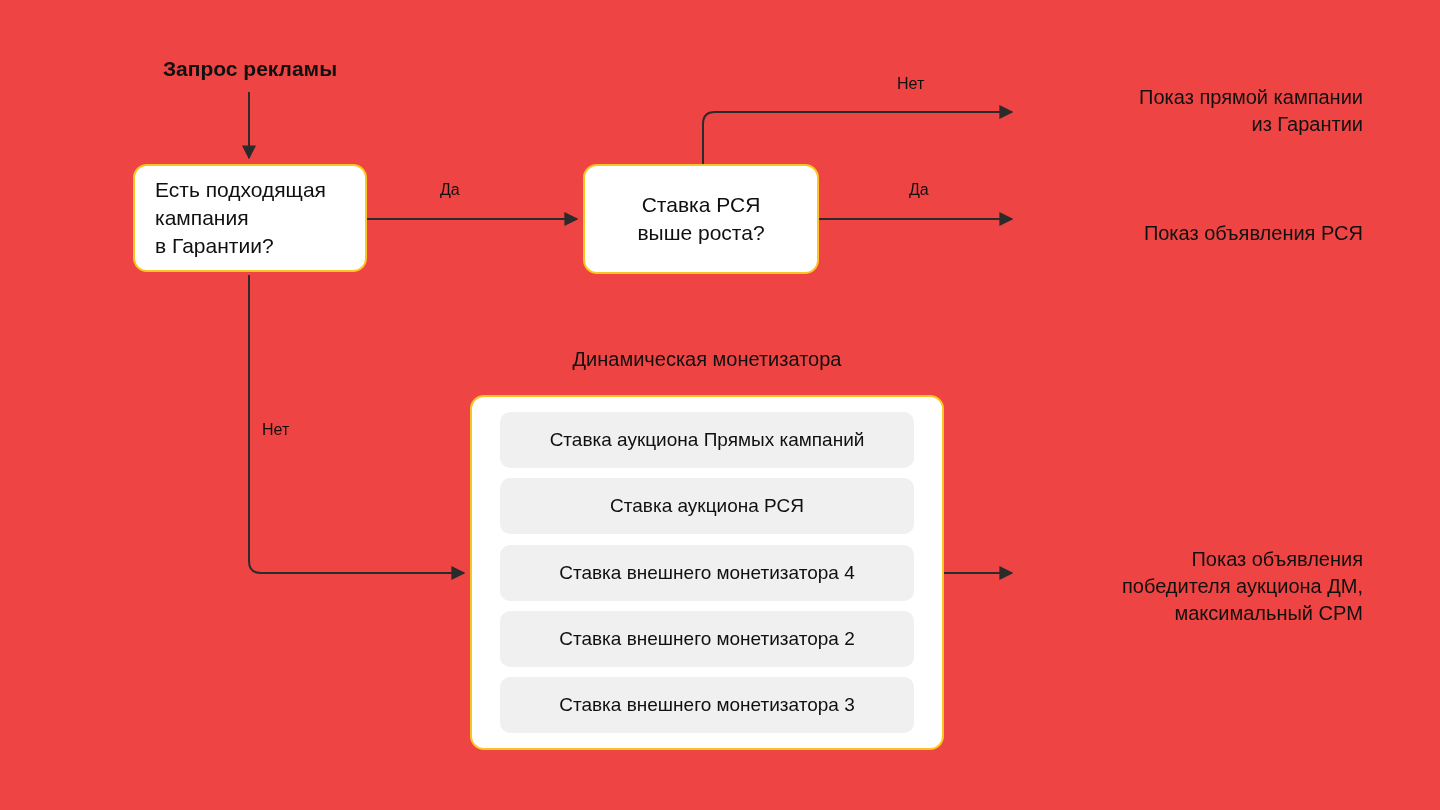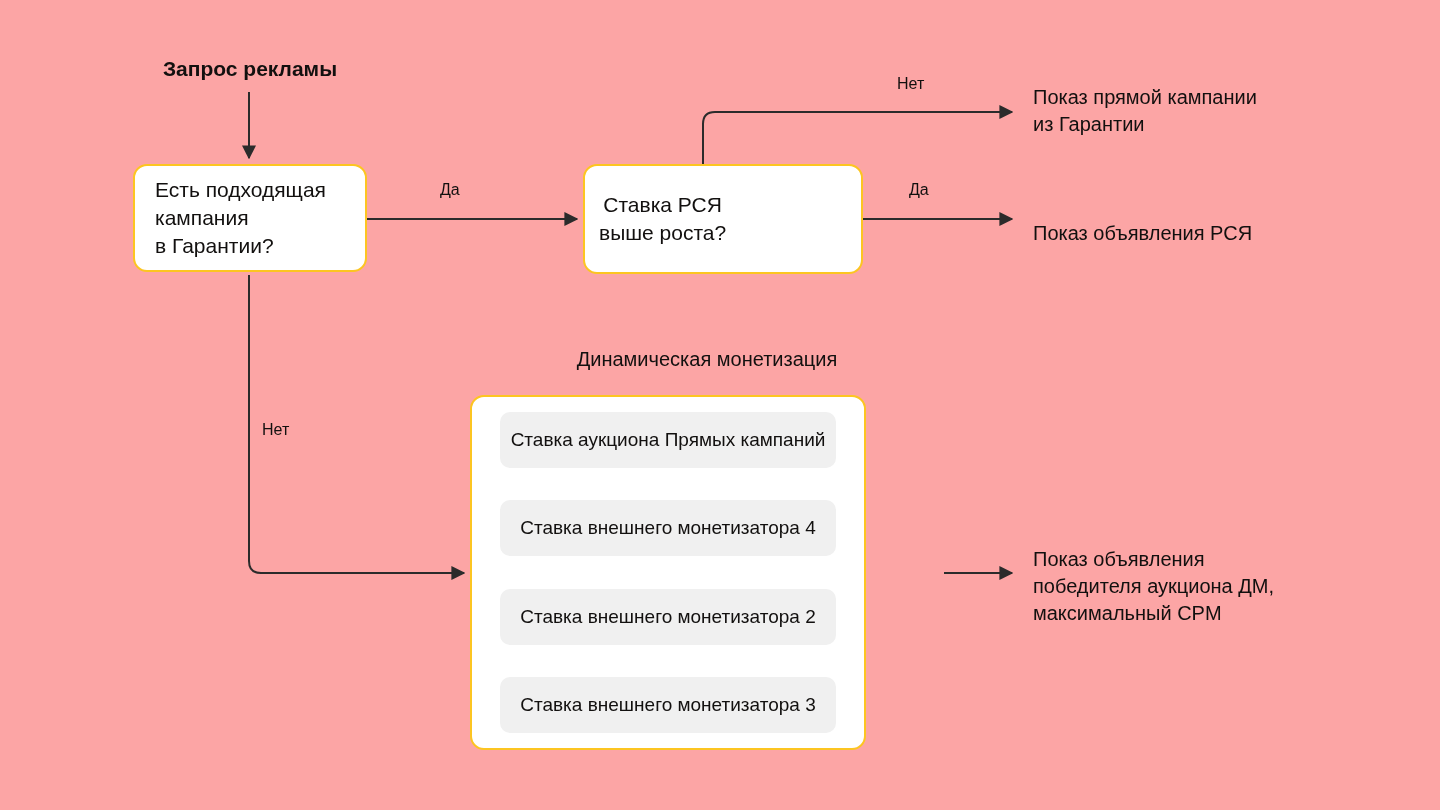--- a/index.html
+++ b/index.html
@@ -10,21 +10,21 @@
   }
   body {
     font-family: "Liberation Sans", "DejaVu Sans", sans-serif;
     color: #1a1a1a;
     -webkit-font-smoothing: antialiased;
   }
   #canvas {
     position: relative;
     width: 1440px;
     height: 810px;
-    background: #fca5a5;
+    background: #ef4444;
     overflow: hidden;
     text-decoration: underline;
   }
   #wires {
     position: absolute;
     left: 0;
     top: 0;
     width: 1440px;
     height: 810px;
     pointer-events: none;
@@ -62,23 +62,24 @@
     top: 164px;
     width: 234px;
     height: 108px;
     padding: 0 0 0 20px;
     justify-content: flex-start;
     text-align: left;
   }
   .node-q2 {
     left: 583px;
     top: 164px;
-    width: 280px;
+    width: 236px;
     height: 110px;
     padding: 10px 14px;
+    justify-content: center;
     text-align: center;
   }
   .node-text { display: block; white-space: pre-line; }
 
   
   .edge-label {
     position: absolute;
     font-size: 16px;
     line-height: 24px;
     color: #12100f;
@@ -98,21 +99,21 @@
     text-align: center;
     font-size: 20px;
     line-height: 26px;
     color: #12100f;
     white-space: nowrap;
   }
   .dm-panel {
     position: absolute;
     left: 470px;
     top: 395px;
-    width: 396px;
+    width: 474px;
     height: 355px;
     box-sizing: border-box;
     border: 2px solid #fcc521;
     border-radius: 14px;
     background: #ffffff;
     padding: 15px 28px;
     display: flex;
     flex-direction: column;
     justify-content: space-between;
   }
@@ -131,20 +132,21 @@
     white-space: nowrap;
   }
 
   
   .outcome {
     position: absolute;
     font-size: 20px;
     line-height: 27px;
     color: #12100f;
     white-space: pre-line;
+    text-align: right;
   }
   .out-1 { left: 1033px; top: 84px;  width: 330px; }
   .out-2 { left: 1033px; top: 200px; width: 330px; margin-top: 20px; }
   .out-3 { left: 1033px; top: 534px; width: 330px; margin-top: 12px; }
 </style>
 </head>
 <body>
 
 <div id="canvas">
 
@@ -179,24 +181,25 @@
   <div class="node node-q2">
     <span class="node-text">Ставка РСЯ
 выше роста?</span>
   </div>
 
   <div class="edge-label lbl-da1">Да</div>
   <div class="edge-label lbl-net-left">Нет</div>
   <div class="edge-label lbl-net-top">Нет</div>
   <div class="edge-label lbl-da2">Да</div>
 
-  <div class="dm-title">Динамическая монетизация</div>
+  <div class="dm-title">Динамическая монетизатора</div>
 
   <div class="dm-panel">
     <div class="dm-chip">Ставка аукциона Прямых кампаний</div>
+    <div class="dm-chip">Ставка аукциона РСЯ</div>
     <div class="dm-chip">Ставка внешнего монетизатора 4</div>
     <div class="dm-chip">Ставка внешнего монетизатора 2</div>
     <div class="dm-chip">Ставка внешнего монетизатора 3</div>
   </div>
 
   <div class="outcome out-1">Показ прямой кампании
 из Гарантии</div>
   <div class="outcome out-2">Показ объявления РСЯ</div>
   <div class="outcome out-3">Показ объявления
 победителя аукциона ДМ,

